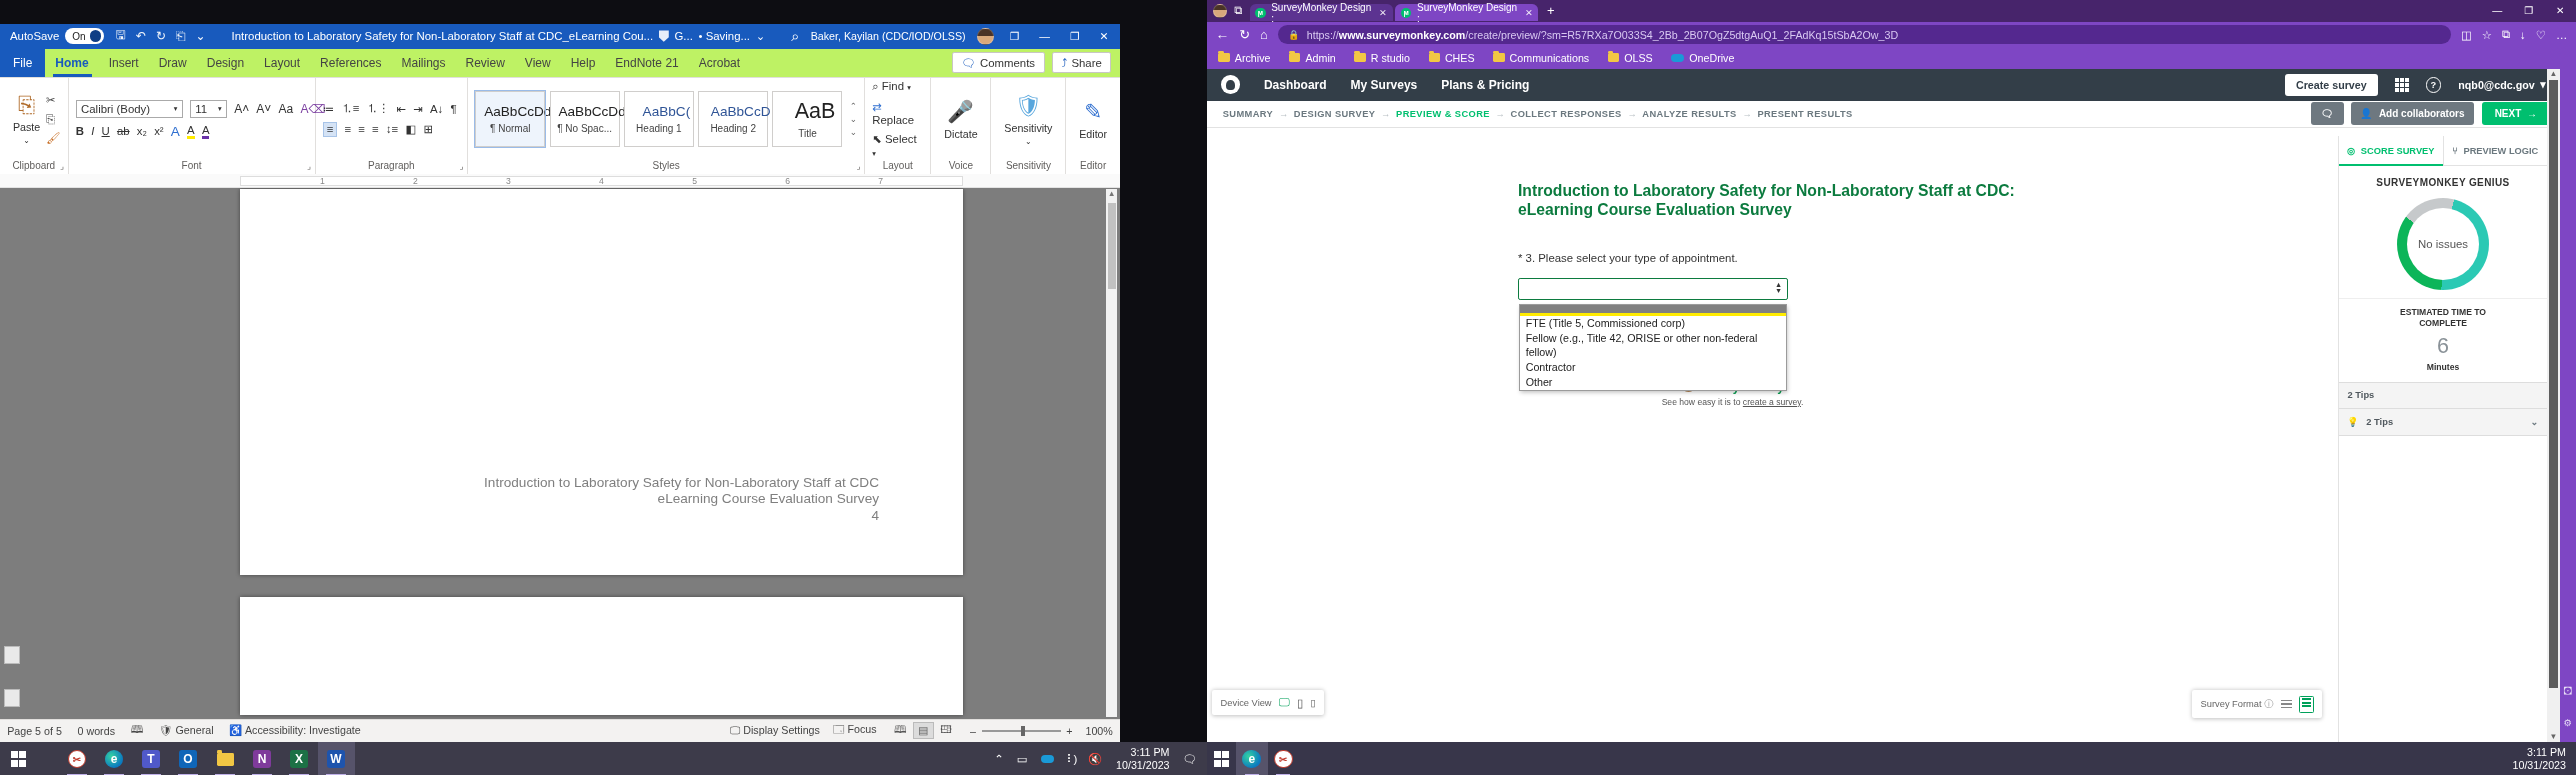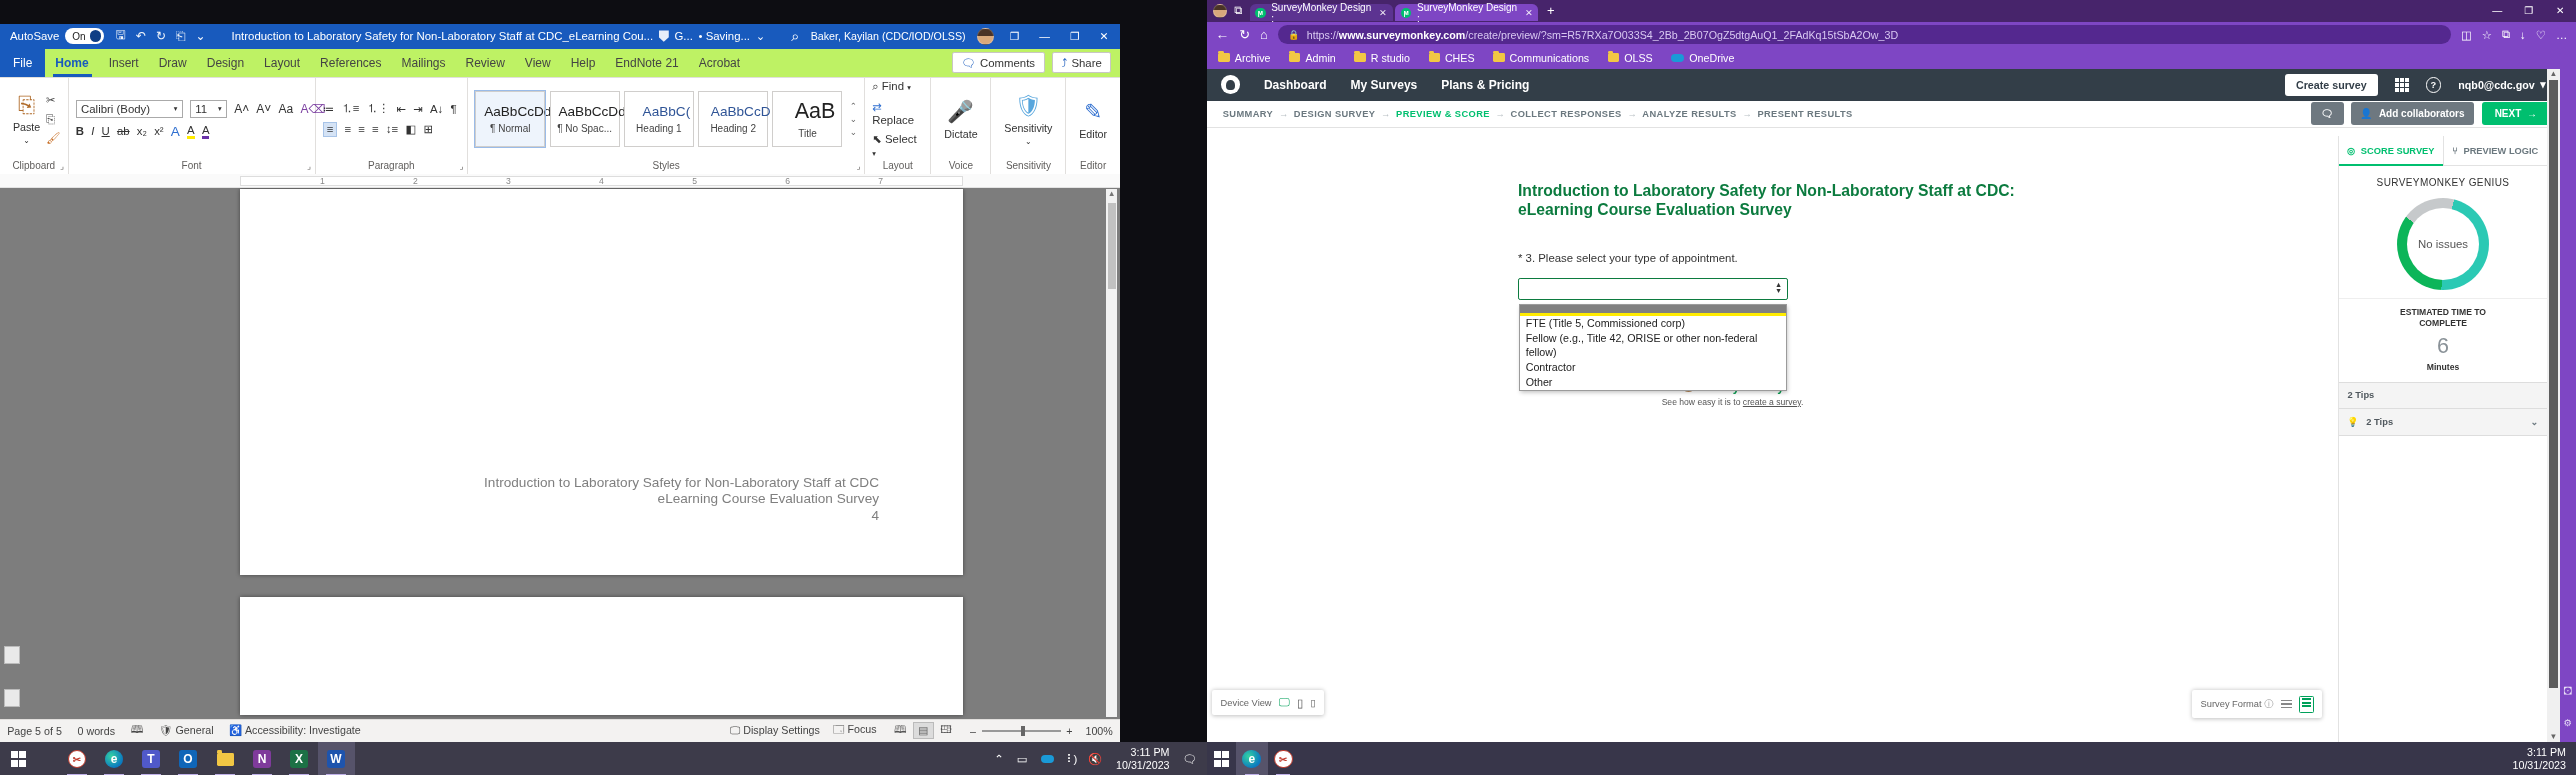--- a/index.html
+++ b/index.html
@@ -137,21 +137,21 @@
   .powered { position:absolute; left:311px; top:299px; width:429px; text-align:center; font-size:8.6px; color:#555; }
   .sm-brandline { position:absolute; left:311px; top:311px; width:429px; text-align:center; font-size:12px; font-weight:bold; color:#0c9e52; }
   .createlink { position:absolute; left:311px; top:328px; width:429px; text-align:center; font-size:8.6px; color:#555; }
   .createlink u { color:#555; }
 
   .sm-panel { position:absolute; left:1131px; top:67px; width:209px; bottom:0; border-left:0.7px solid #e2e2e2; background:#fff; }
   .panel-tabs { display:flex; height:30px; border-bottom:0.7px solid #e2e2e2; }
   .ptab { flex:1; display:flex; align-items:center; justify-content:center; gap:5.7px; font-size:9.3px; font-weight:bold; color:#6b787f; position:relative; }
   .ptab.active { color:#00bf6f; }
   .ptab.active::after { content:""; position:absolute; left:0; right:0; bottom:-1.4px; height:2.9px; background:#00bf6f; }
-  .genius-title { text-align:center; font-size:10px; font-weight:normal; color:#333; letter-spacing:0.4px; margin-top:11.4px; }
+  .genius-title { text-align:center; font-size:10px; font-weight:bold; color:#333; letter-spacing:0.4px; margin-top:11.4px; }
   .donut { position:relative; width:92px; height:92px; margin:10px auto 7.2px; border-radius:50%; background:conic-gradient(from 0deg, #c6c9cb 0deg 14deg, #2bc9b4 14deg 182deg, #0cb559 182deg 306deg, #c6c9cb 306deg 360deg); }
   .donut::after { content:""; position:absolute; left:10px; top:10px; width:72px; height:72px; background:#fff; border-radius:50%; }
   .donut-label { position:absolute; inset:0; display:flex; align-items:center; justify-content:center; font-size:11.4px; color:#555; z-index:2; }
   .stats { display:flex; border-top:0.7px solid #eee; }
   .stat { flex:1; text-align:center; padding:8.6px 5.7px 10px; }
   .stat + .stat { border-left:0.7px solid #ddd; }
   .stat .lbl { font-size:8.6px; font-weight:bold; color:#333; line-height:10.7px; }
   .stat .val { font-size:21.5px; color:#8a9298; margin-top:5.7px; }
   .stat .sub { font-size:8.6px; font-weight:bold; color:#333; margin-top:2.9px; }
   .tips-head { background:#f4f4f4; border-top:0.7px solid #ddd; border-bottom:0.7px solid #ddd; padding:7.2px 8.6px; font-size:9.3px; font-weight:bold; color:#50585e; }

